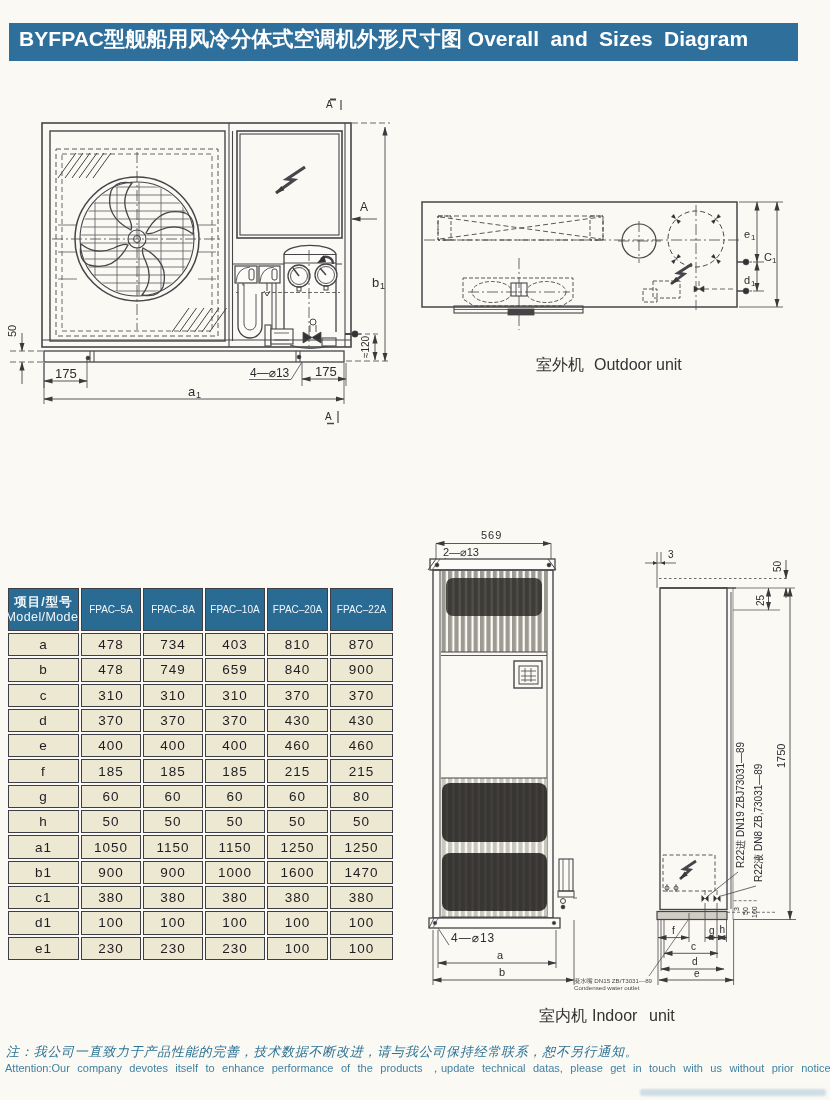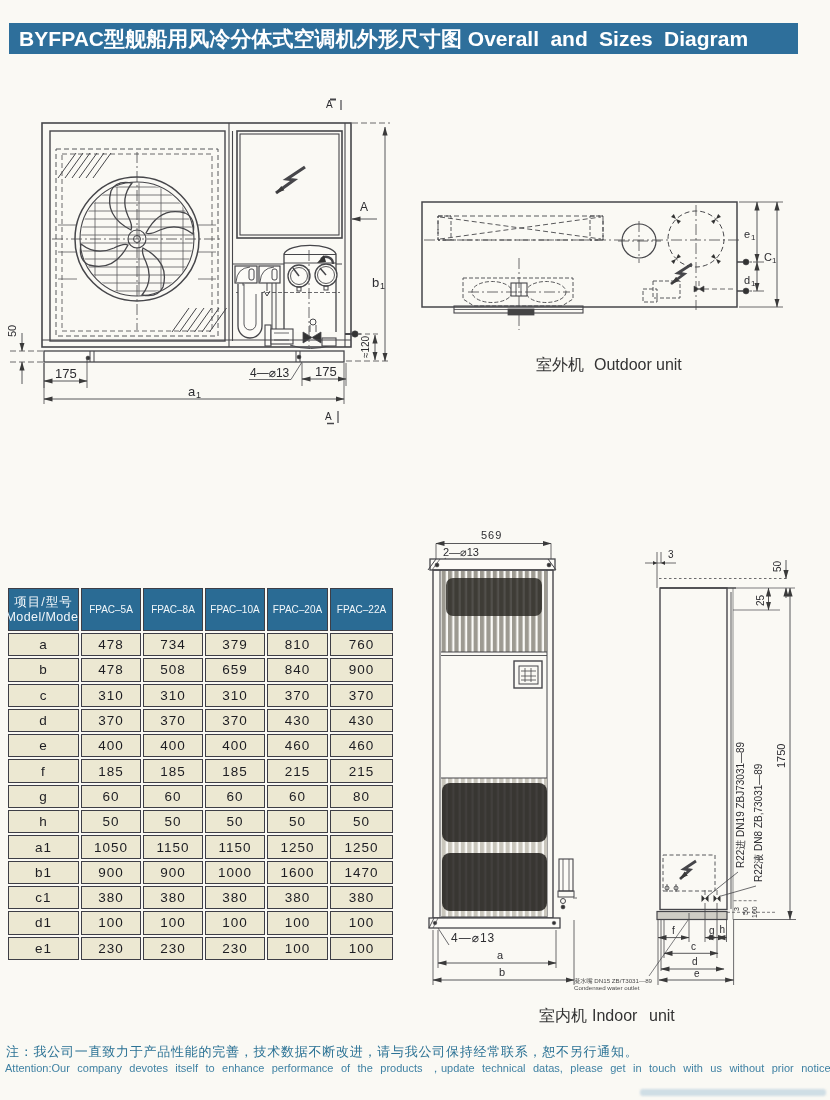--- a/index.html
+++ b/index.html
@@ -1,18 +1,18 @@
 <!DOCTYPE html>
 <html><head>
 <meta charset="utf-8">
 <style>
   html,body{margin:0;padding:0;}
   body{width:830px;height:1100px;position:relative;background:#faf9f4;
        font-family:"Liberation Sans",sans-serif;overflow:hidden;}
-  #titlebar{position:absolute;left:9px;top:23px;width:779px;height:31px;
+  #titlebar{position:absolute;left:9px;top:23px;width:779px;height:38px;
      background:#2e6f9b;color:#ffffff;font-size:21px;font-weight:bold;
      line-height:31px;padding-left:10px;letter-spacing:0.05px;white-space:nowrap;}
   #titlebar .en{letter-spacing:0px;word-spacing:5.5px;}
   #tbl{position:absolute;left:8px;top:588px;width:387px;
      display:grid;grid-template-columns:71px 60px 60px 60px 61px 63px;
      grid-template-rows:43px repeat(13,23.3px);grid-row-gap:2px;grid-column-gap:2px;}
   #tbl .c{box-sizing:border-box;border:1.6px solid #3e3e46;background:#ece8d2;
      display:flex;align-items:center;justify-content:center;
      font-size:13.5px;color:#1d1d22;letter-spacing:1px;}
   #tbl   .h{background:#2a6b94;color:#f2f7fa;font-size:10px;letter-spacing:0;white-space:nowrap;overflow:visible;}
@@ -364,37 +364,37 @@
 <text x="0" y="0" font-size="10" stroke="none" fill="#2c2c30" transform="translate(692,965)">d</text>
 <line x1="659" y1="980" x2="733.6" y2="980" stroke-width="0.9" marker-start="url(#as)" marker-end="url(#ae)"></line>
 <text x="0" y="0" font-size="10" stroke="none" fill="#2c2c30" transform="translate(694,977)">e</text>
 <text x="0" y="0" font-size="16" stroke="none" fill="#333" transform="translate(539,1021)">室内机</text>
 <text x="0" y="0" font-size="16" stroke="none" fill="#333" transform="translate(592,1021)">Indoor</text>
 <text x="0" y="0" font-size="16" stroke="none" fill="#333" transform="translate(649,1021)">unit</text>
 </g>
   </svg>
 <div id="tbl">
 <div class="c h h0">
-      <span style="letter-spacing:1px;">项目/型号</span>
+      <span style="letter-spacing:1px;font-weight:bold;">项目/型号</span>
       <span style="letter-spacing:0.4px;">Model/Model</span>
     </div>
 <div class="c h">FPAC–5A</div>
 <div class="c h">FPAC–8A</div>
 <div class="c h">FPAC–10A</div>
 <div class="c h">FPAC–20A</div>
 <div class="c h">FPAC–22A</div>
 <div class="c">a</div>
 <div class="c">478</div>
 <div class="c">734</div>
-<div class="c">379</div>
+<div class="c">403</div>
 <div class="c">810</div>
-<div class="c">760</div>
+<div class="c">870</div>
 <div class="c">b</div>
 <div class="c">478</div>
-<div class="c">508</div>
+<div class="c">749</div>
 <div class="c">659</div>
 <div class="c">840</div>
 <div class="c">900</div>
 <div class="c">c</div>
 <div class="c">310</div>
 <div class="c">310</div>
 <div class="c">310</div>
 <div class="c">370</div>
 <div class="c">370</div>
 <div class="c">d</div>
@@ -451,15 +451,15 @@
 <div class="c">100</div>
 <div class="c">100</div>
 <div class="c">100</div>
 <div class="c">e1</div>
 <div class="c">230</div>
 <div class="c">230</div>
 <div class="c">230</div>
 <div class="c">100</div>
 <div class="c">100</div>
 </div>
-<div class="ftr" style="left:6px;top:1043px;font-size:13px;letter-spacing:0.75px;">注：我公司一直致力于产品性能的完善，技术数据不断改进，请与我公司保持经常联系，恕不另行通知。</div>
+<div class="ftr" style="left:6px;top:1043px;font-size:13px;letter-spacing:0.75px;font-style:italic;">注：我公司一直致力于产品性能的完善，技术数据不断改进，请与我公司保持经常联系，恕不另行通知。</div>
 <div class="ftr" style="left:5px;top:1061px;font-size:11px;color:#3f81a3;word-spacing:4.4px;">Attention:Our company devotes itself to enhance performance of the products ，update technical datas, please get in touch with us without prior notice</div>
 <div style="position:absolute;left:640px;top:1089px;width:186px;height:7px;background:rgba(110,160,195,0.30);border-radius:3px;filter:blur(1px);"></div>
 
 </body></html>

